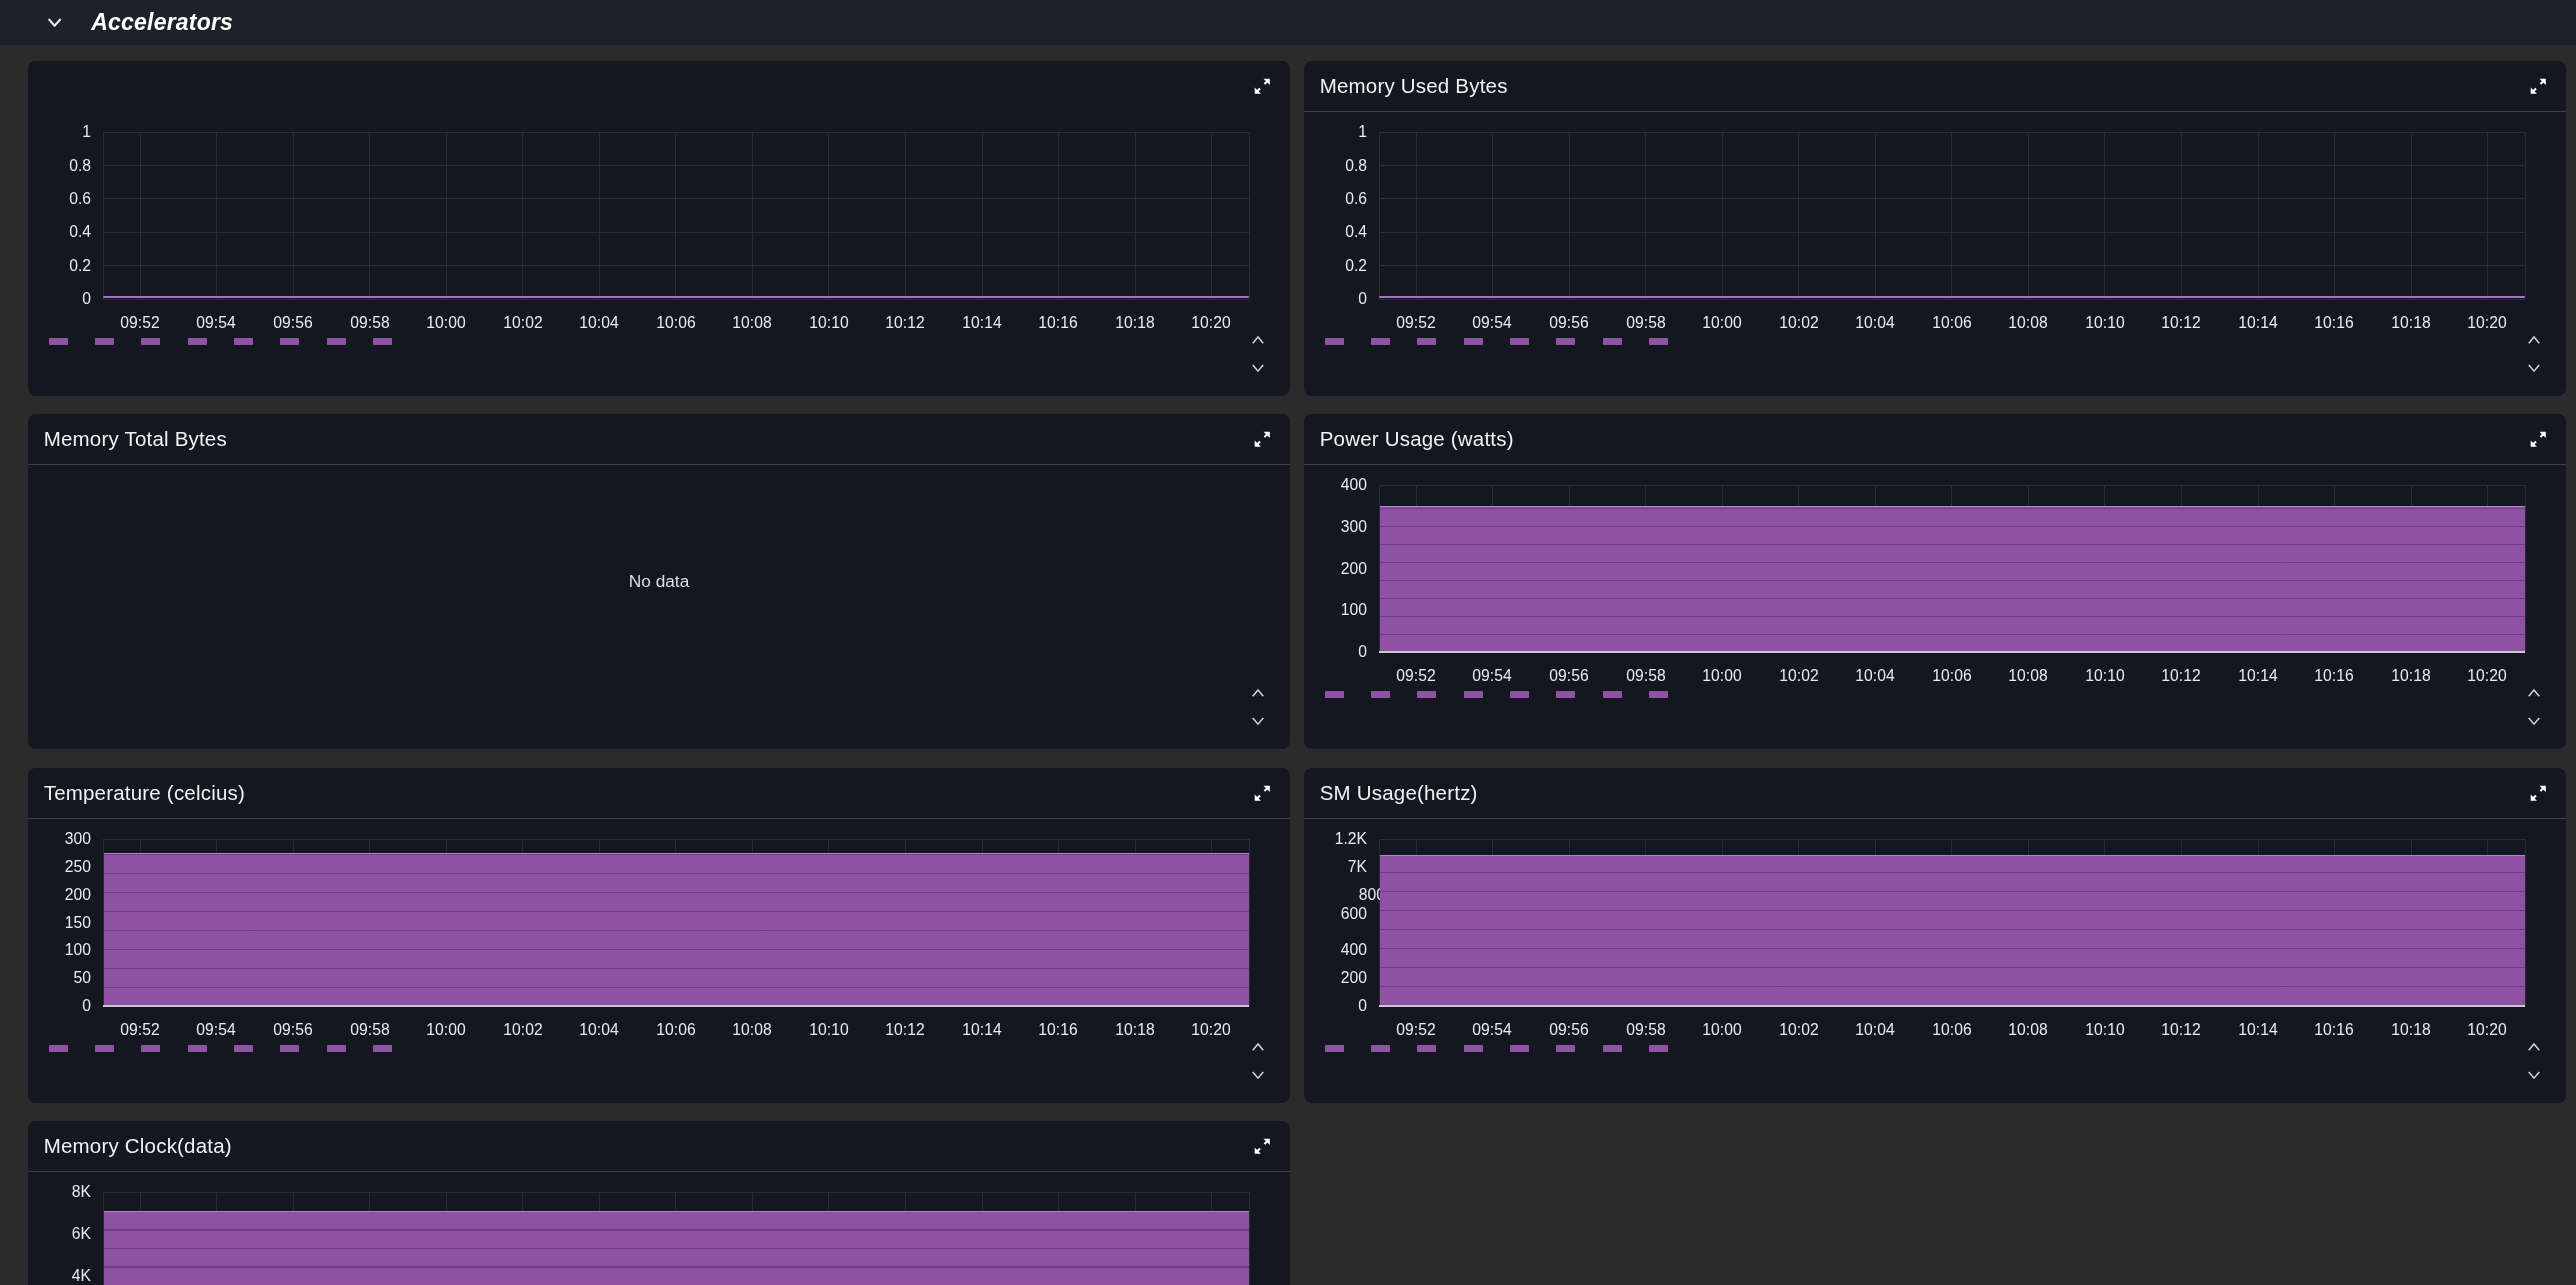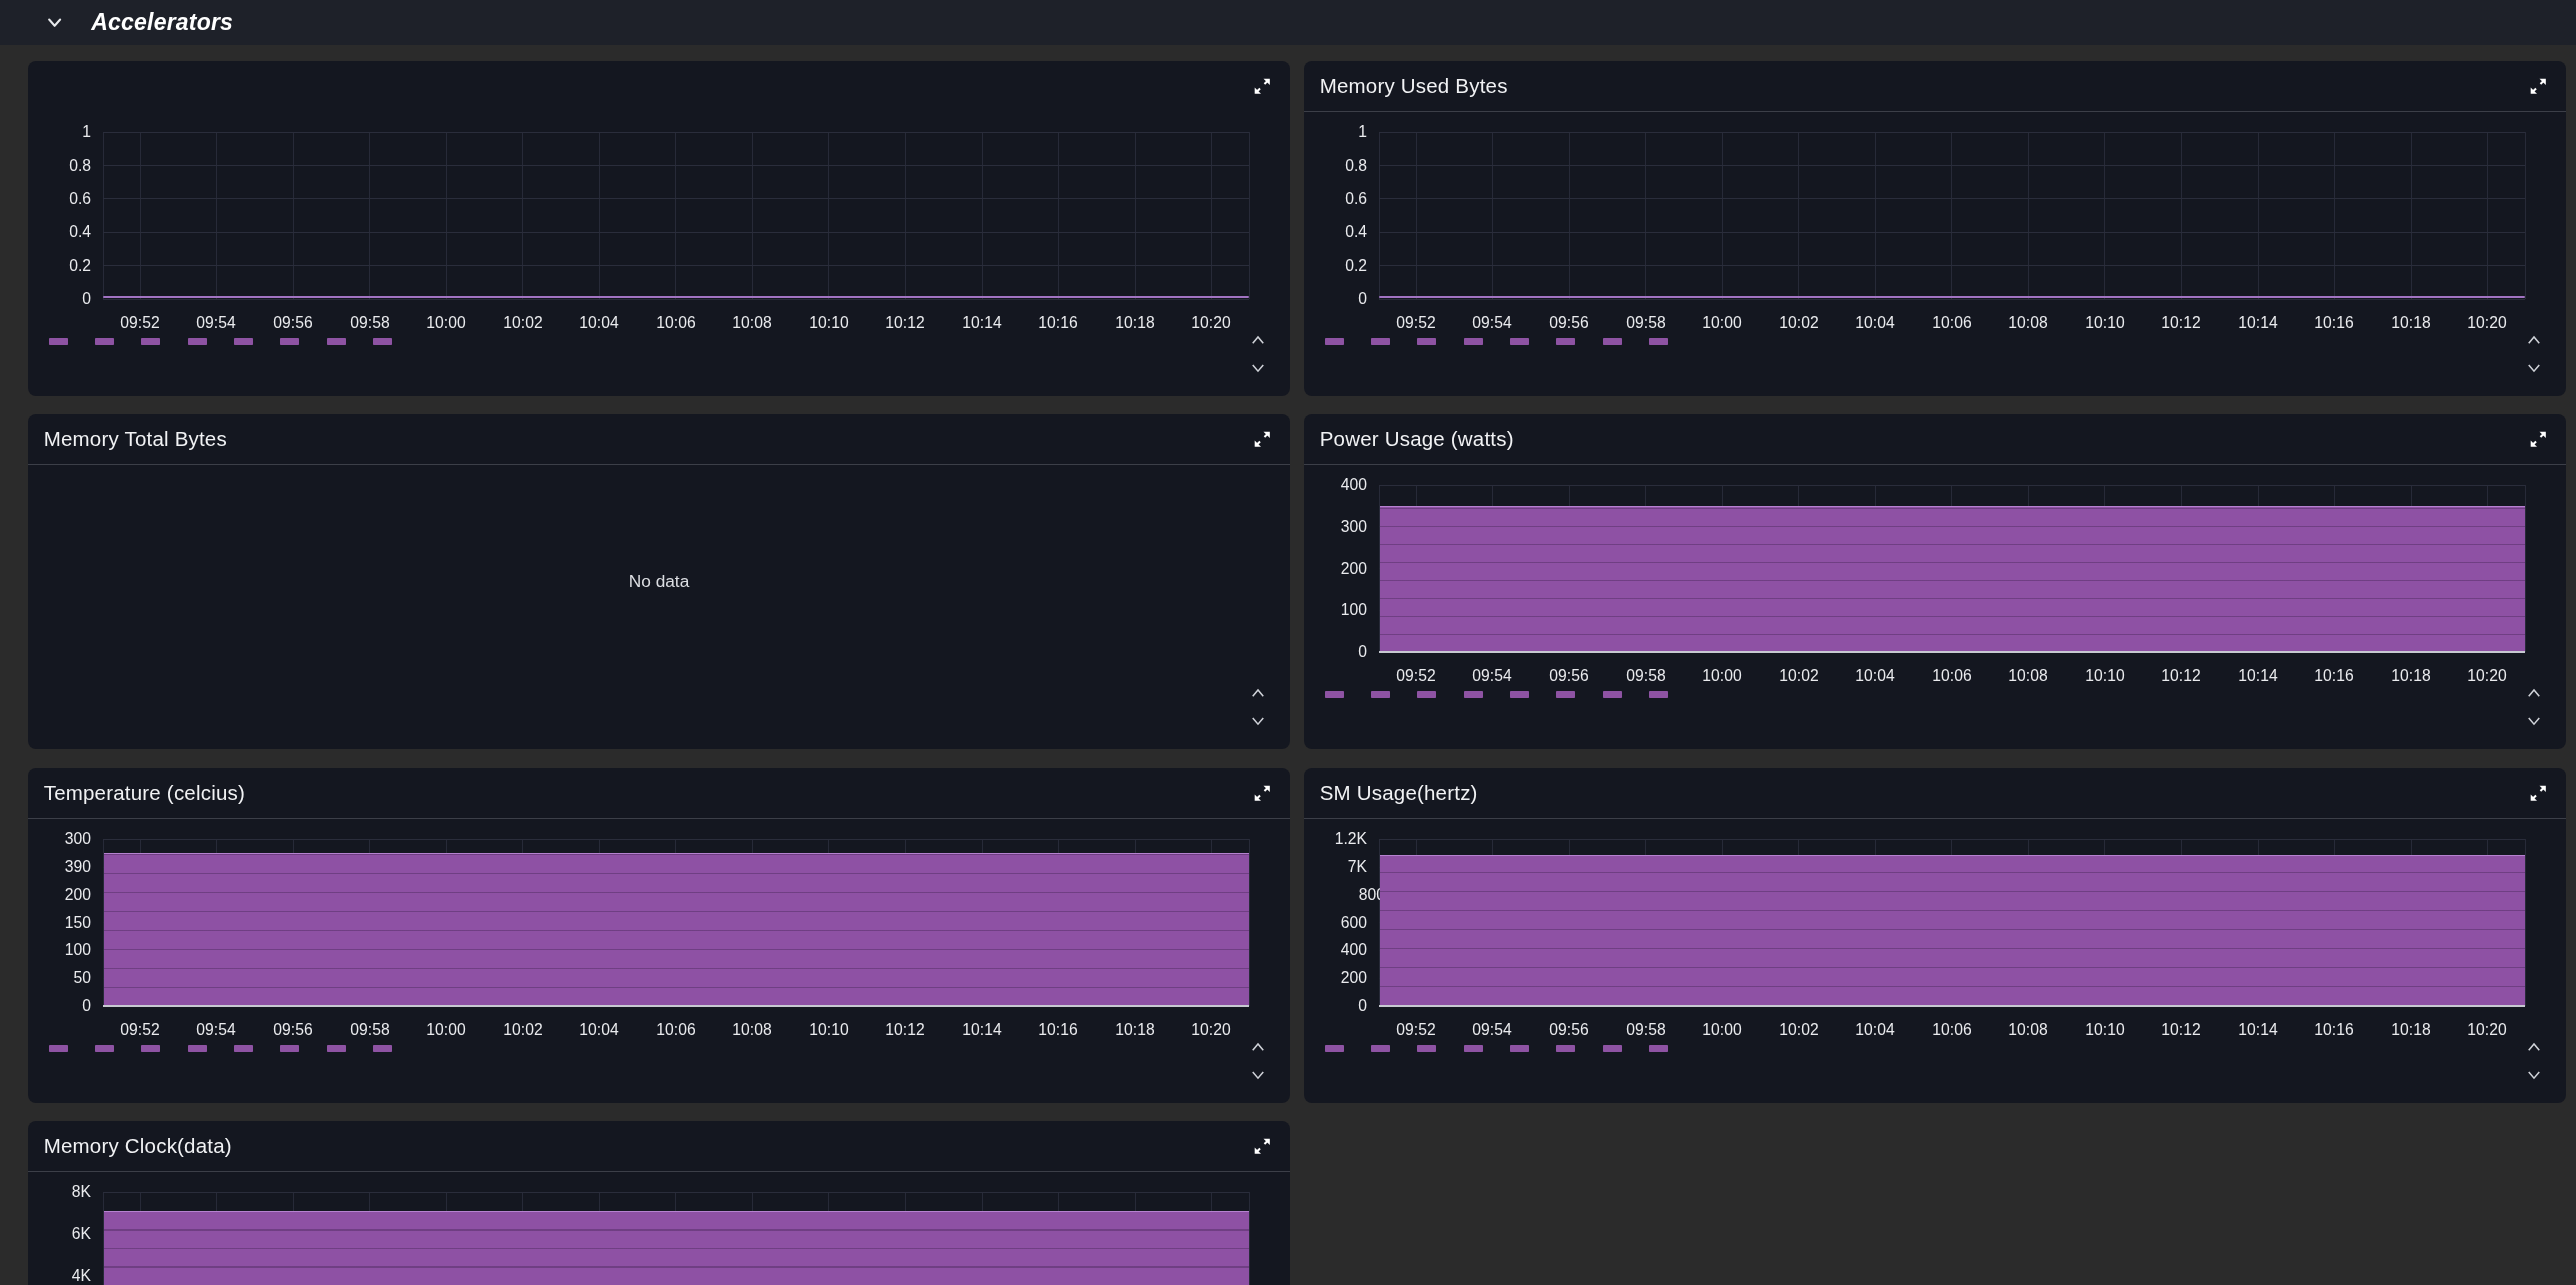--- a/index.html
+++ b/index.html
@@ -335,21 +335,21 @@
       <div class="vgrid" style="left: 800px; top: 71px; height: 167px;"></div>
       <div class="vgrid" style="left: 877px; top: 71px; height: 167px;"></div>
       <div class="vgrid" style="left: 954px; top: 71px; height: 167px;"></div>
       <div class="vgrid" style="left: 1030px; top: 71px; height: 167px;"></div>
       <div class="vgrid" style="left: 1107px; top: 71px; height: 167px;"></div>
       <div class="vgrid" style="left: 1183px; top: 71px; height: 167px;"></div>
       <div class="vgrid" style="left: 1221px; top: 71px; height: 167px;"></div>
       <div class="hgrid" style="left: 75px; width: 1146px; top: 71px;"></div>
       <div class="ytick" style="top: 61px;">300</div>
       <div class="hgrid" style="left: 75px; width: 1146px; top: 99px;"></div>
-      <div class="ytick" style="top: 89px;">390</div>
+      <div class="ytick" style="top: 89px;">250</div>
       <div class="hgrid" style="left: 75px; width: 1146px; top: 126px;"></div>
       <div class="ytick" style="top: 117px;">200</div>
       <div class="hgrid" style="left: 75px; width: 1146px; top: 154px;"></div>
       <div class="ytick" style="top: 145px;">150</div>
       <div class="hgrid" style="left: 75px; width: 1146px; top: 182px;"></div>
       <div class="ytick" style="top: 172px;">100</div>
       <div class="hgrid" style="left: 75px; width: 1146px; top: 210px;"></div>
       <div class="ytick" style="top: 200px;">50</div>
       <div class="hgrid" style="left: 75px; width: 1146px; top: 238px;"></div>
       <div class="ytick" style="top: 228px;">0</div>
@@ -417,21 +417,21 @@
       <div class="vgrid" style="left: 1107px; top: 71px; height: 167px;"></div>
       <div class="vgrid" style="left: 1183px; top: 71px; height: 167px;"></div>
       <div class="vgrid" style="left: 1221px; top: 71px; height: 167px;"></div>
       <div class="hgrid" style="left: 75px; width: 1146px; top: 71px;"></div>
       <div class="ytick" style="top: 61px;">1.2K</div>
       <div class="hgrid" style="left: 75px; width: 1146px; top: 99px;"></div>
       <div class="ytick" style="top: 89px;">7K</div>
       <div class="hgrid" style="left: 75px; width: 1146px; top: 126px;"></div>
       <div class="ytick" style="top: 117px; padding-left: 18px;">800</div>
       <div class="hgrid" style="left: 75px; width: 1146px; top: 154px;"></div>
-      <div class="ytick" style="top: 145px;">600</div>
+      <div class="ytick" style="top: 136px;">600</div>
       <div class="hgrid" style="left: 75px; width: 1146px; top: 182px;"></div>
       <div class="ytick" style="top: 172px;">400</div>
       <div class="hgrid" style="left: 75px; width: 1146px; top: 210px;"></div>
       <div class="ytick" style="top: 200px;">200</div>
       <div class="hgrid" style="left: 75px; width: 1146px; top: 238px;"></div>
       <div class="ytick" style="top: 228px;">0</div>
       <div class="xtick" style="left: 74px; top: 252px;">09:52</div>
       <div class="xtick" style="left: 150px; top: 252px;">09:54</div>
       <div class="xtick" style="left: 227px; top: 252px;">09:56</div>
       <div class="xtick" style="left: 304px; top: 252px;">09:58</div>

